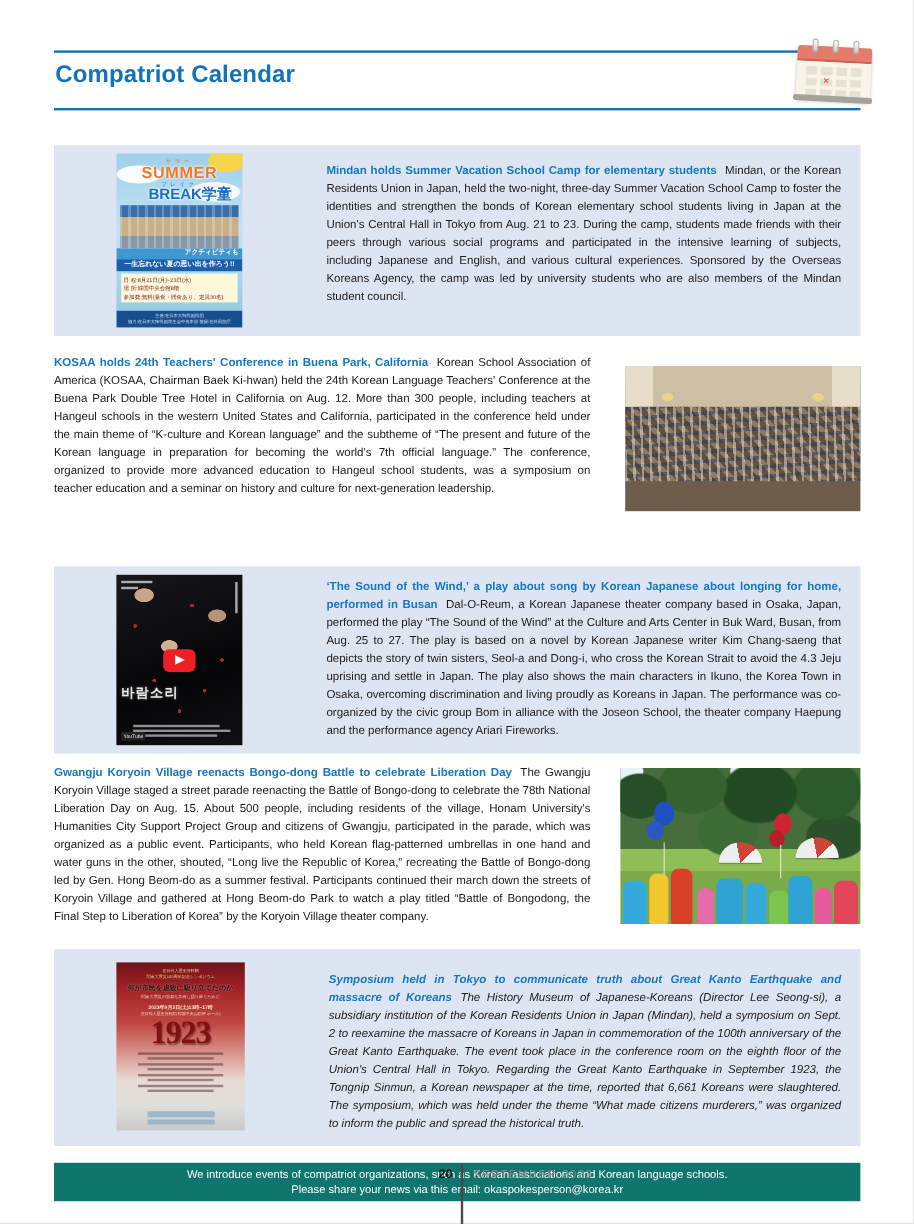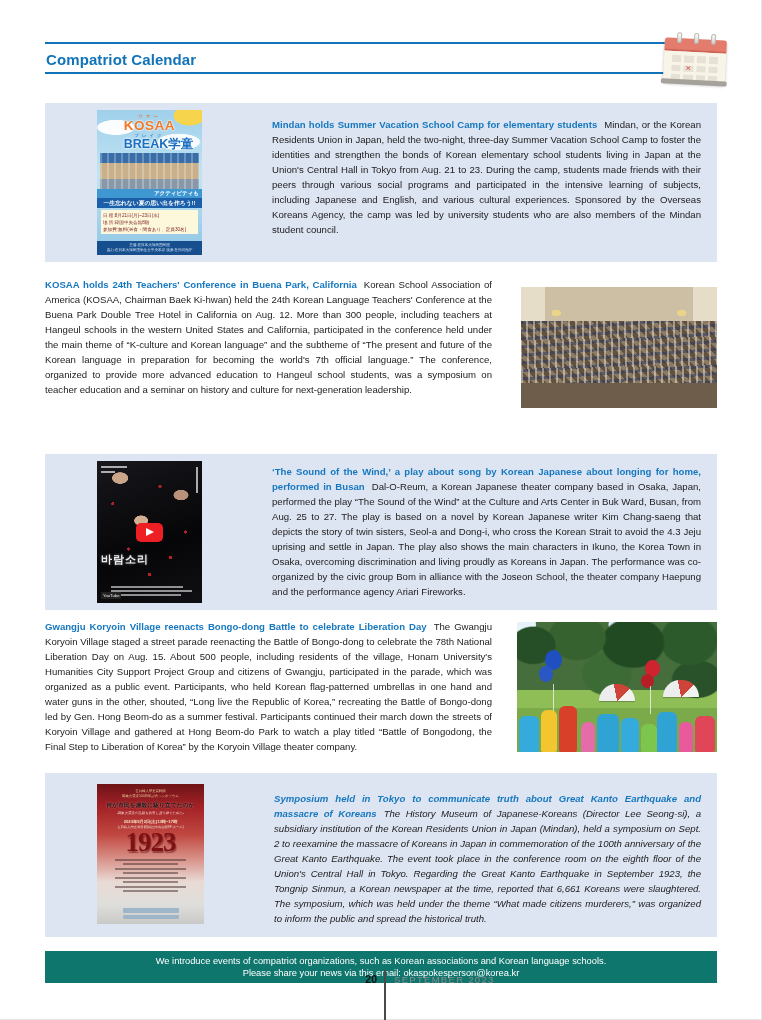--- a/index.html
+++ b/index.html
@@ -3,21 +3,21 @@
 <meta charset="utf-8">
 <style>
   html,body{margin:0;padding:0;}
   body{width:762px;height:1020px;background:#fff;font-family:"Liberation Sans","DejaVu Sans",sans-serif;
        -webkit-font-smoothing:antialiased;position:relative;box-shadow:inset -1px -1px 0 #e4e4e4;}
   .content{position:relative;width:672px;margin:0 45px;}
 
   
   .hdr{position:relative;padding-top:42px;}
   .hdr-rule{height:2px;background:#1173b8;}
-  .hdr-title{font-size:15px;font-weight:bold;color:#1173b8;margin:0;padding:7px 0 4px 1px;letter-spacing:.1px;}
+  .hdr-title{font-size:20px;font-weight:bold;color:#1173b8;margin:0;padding:7px 0 16px 1px;letter-spacing:.1px;}
   
   .cal{position:absolute;right:-9px;top:33px;width:62px;height:52px;transform:rotate(3deg);z-index:2;}
   .cal-body{position:absolute;left:0;right:0;top:6px;bottom:2px;background:#f8f4e8;border-radius:3px;box-shadow:0 2px 3px rgba(0,0,0,.25);}
   .cal-band{position:absolute;top:6px;left:0;right:0;height:11px;background:#e37c6d;border-radius:3px 3px 0 0;border-bottom:2px solid #cf6257;}
   .cal-pin{position:absolute;top:0;width:5px;height:11px;background:linear-gradient(#fff,#cfcdc6);border:1px solid #b9b7ae;border-radius:3px;box-sizing:border-box;}
   .cal-grid{position:absolute;top:23px;left:8px;right:8px;display:grid;grid-template-columns:repeat(4,1fr);gap:3px;}
   .cal-cell{height:6.5px;background:#e6e1d4;font-size:7px;line-height:6.5px;text-align:center;color:#d6453c;font-weight:bold;}
   .cal-base{position:absolute;bottom:0;left:-2px;right:-2px;height:5px;background:#a5a29b;border-radius:2px;}
 
   
@@ -169,21 +169,21 @@
           <div class="cal-cell"></div>
           <div class="cal-cell"></div>
       </div>
       <div class="cal-base"></div>
     </div>
   </div>
 
   <div class="boxed box1">
     <div class="poster-summer">
       <div class="ps-ruby">サマー</div>
-      <div class="ps-sum">KOSAA</div>
+      <div class="ps-sum">SUMMER</div>
       <div class="ps-kata">ブレイク</div>
       <div class="ps-break">BREAK学童</div>
       <div class="ps-photo"></div>
       <div class="ps-strip">アクティビティも</div>
       <div class="ps-band">一生忘れない夏の思い出を作ろう!!</div>
       <div class="ps-info">
         <div>日 程:8月21日(月)~23日(水)</div>
         <div>場 所:韓国中央会館8階</div>
         <div>参加費:無料(昼食・間食あり、定員30名)</div>
       </div>

